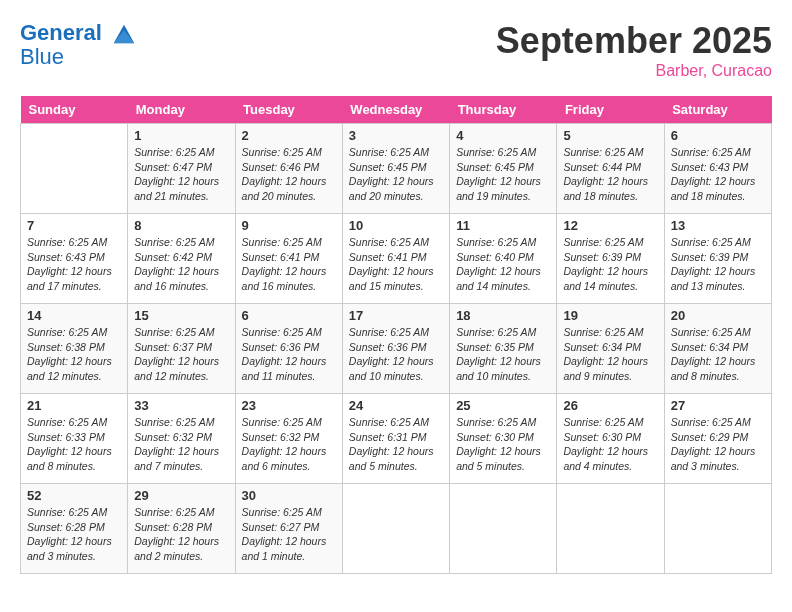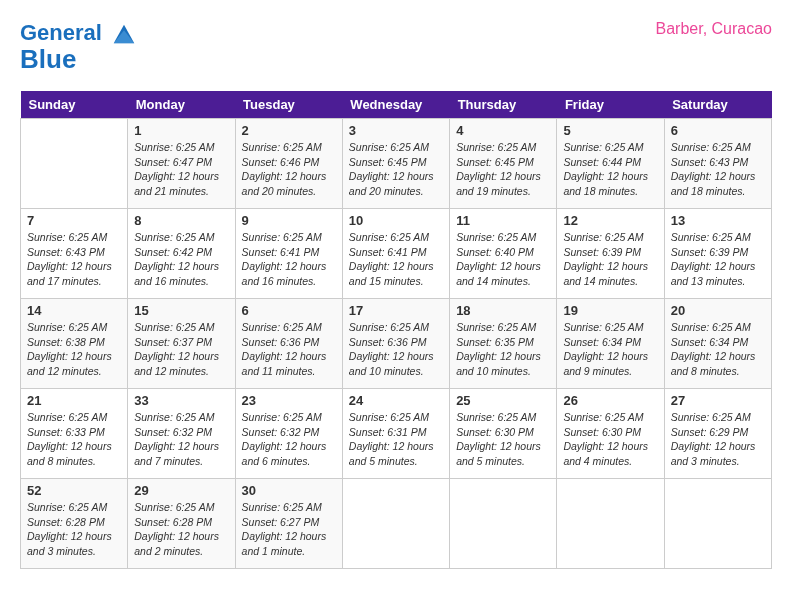--- a/index.html
+++ b/index.html
@@ -36,21 +36,21 @@
     .location {
       font-size: 16px;
       color: #ec4899;
     }
     table {
       width: 100%;
       border-collapse: collapse;
       font-size: 11px;
     }
     thead tr th {
-      background-color: #4c1d95;
+      background-color: #ec4899;
       color: #fff;
       text-align: left;
       padding: 6px 8px;
       font-size: 13px;
       font-weight: bold;
     }
     tbody tr td {
       border: 1px solid #ccc;
       vertical-align: top;
       padding: 4px 6px;
@@ -89,24 +89,25 @@
     <div>
       <div style="display:flex;align-items:center;">
         <div style="font-size:22px;font-weight:bold;color:#333;line-height:1.1;">
           <span style="color:#1a6fbd;">General</span>
           <svg class="logo-icon" viewBox="0 0 30 28" width="28" height="28" style="vertical-align:middle;margin-left:2px;">
             <polygon points="4,24 15,4 26,24" fill="#1a6fbd"></polygon>
             <polygon points="4,24 15,10 26,24" fill="#5aaae8" opacity="0.5"></polygon>
           </svg>
         </div>
       </div>
-      <div style="font-size:26px;font-weight:bold;color:#1a6fbd;margin-top:-4px;">Blue</div>
+      <div style="font-size:22px;font-weight:normal;color:#1a6fbd;margin-top:-4px;">Blue</div>
     </div>
   </div>
   <div class="title-block">
+    <div class="month-title">September 2025</div>
     <div class="location">Barber, Curacao</div>
   </div>
 </div>
 
 <table>
   <thead>
     <tr>
     <th>Sunday</th>
         <th>Monday</th>
         <th>Tuesday</th>

